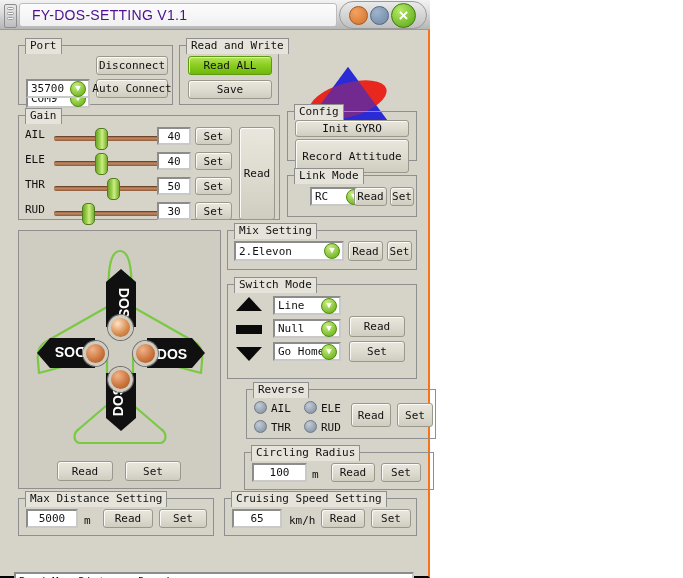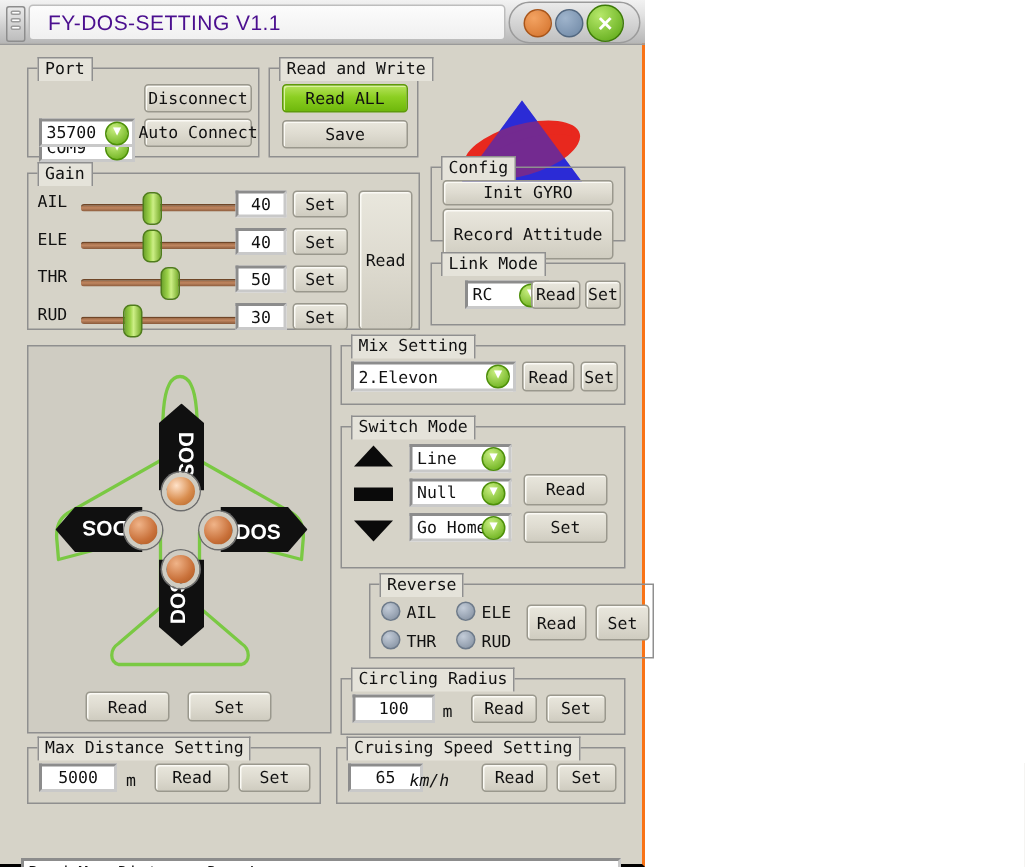--- a/index.html
+++ b/index.html
@@ -291,40 +291,40 @@
 
       <div class="rad" style="left:7px;top:30px;"></div>
       <div class="lbl" style="left:24px;top:31px;">THR</div>
       <div class="rad" style="left:57px;top:30px;"></div>
       <div class="lbl" style="left:74px;top:31px;">RUD</div>
 
       <div class="btn" style="left:104px;top:13px;width:40px;height:24px;">Read</div>
       <div class="btn" style="left:150px;top:13px;width:36px;height:24px;">Set</div>
     </div>
 
-    <div class="gb" style="left:225px;top:421px;width:190px;height:38px;">
+    <div class="gb" style="left:242px;top:421px;width:190px;height:38px;">
       <div class="gbt">Circling Radius</div>
       <div class="txt center" style="left:7px;top:10px;width:55px;height:19px;">100</div>
       <div class="lbl" style="left:67px;top:15px;">m</div>
       <div class="btn" style="left:86px;top:10px;width:44px;height:19px;">Read</div>
       <div class="btn" style="left:136px;top:10px;width:40px;height:19px;">Set</div>
     </div>
 
     <div class="gb" style="left:16px;top:467px;width:196px;height:38px;">
       <div class="gbt">Max Distance Setting</div>
       <div class="txt center" style="left:7px;top:10px;width:52px;height:19px;">5000</div>
       <div class="lbl" style="left:65px;top:15px;">m</div>
       <div class="btn" style="left:84px;top:10px;width:50px;height:19px;">Read</div>
       <div class="btn" style="left:140px;top:10px;width:48px;height:19px;">Set</div>
     </div>
 
     <div class="gb" style="left:222px;top:467px;width:193px;height:38px;">
       <div class="gbt">Cruising Speed Setting</div>
       <div class="txt center" style="left:7px;top:10px;width:50px;height:19px;">65</div>
-      <div class="lbl" style="left:48px;top:15px;font-style:italic;">km/h</div>
+      <div class="lbl" style="left:64px;top:15px;">km/h</div>
       <div class="btn" style="left:96px;top:10px;width:44px;height:19px;">Read</div>
       <div class="btn" style="left:146px;top:10px;width:40px;height:19px;">Set</div>
     </div>
 
     <div id="status">Read Max Distance Done!</div>
 
   </div>
 </div>
 
 </body></html>

